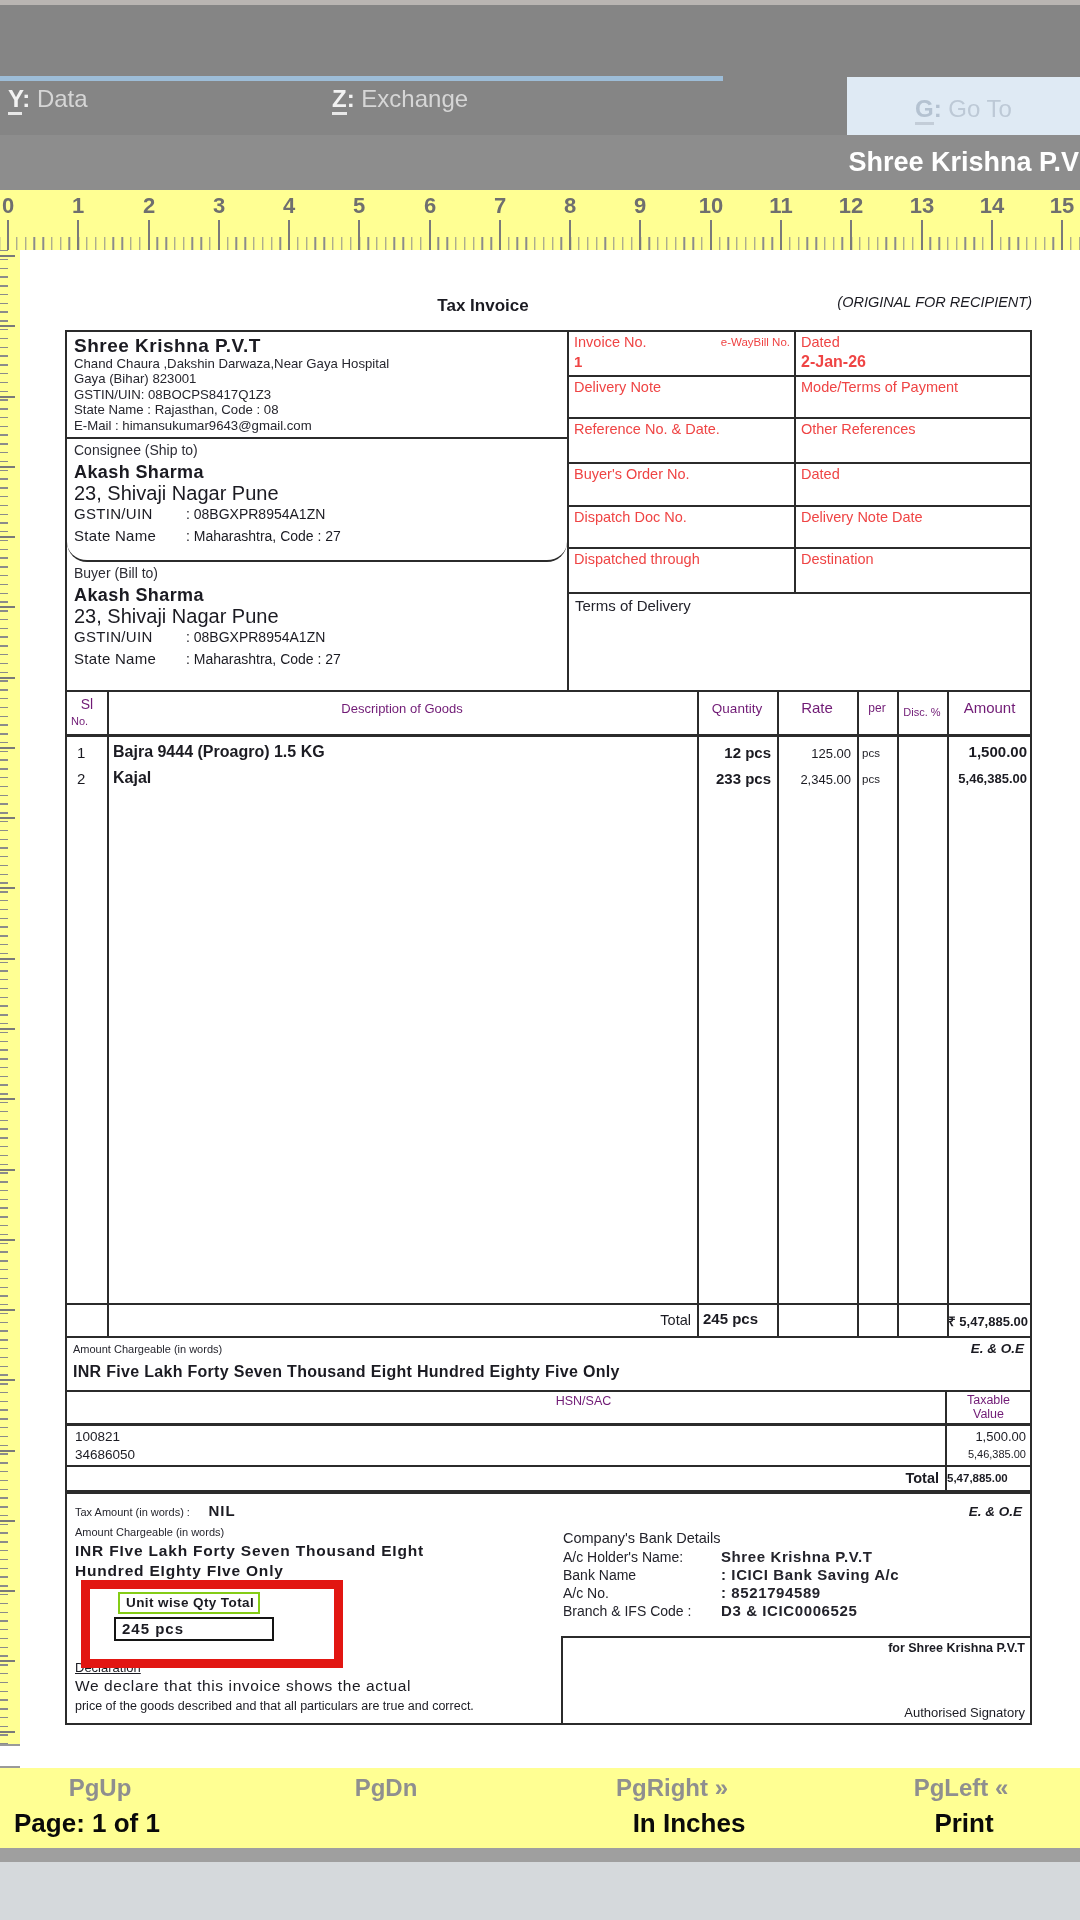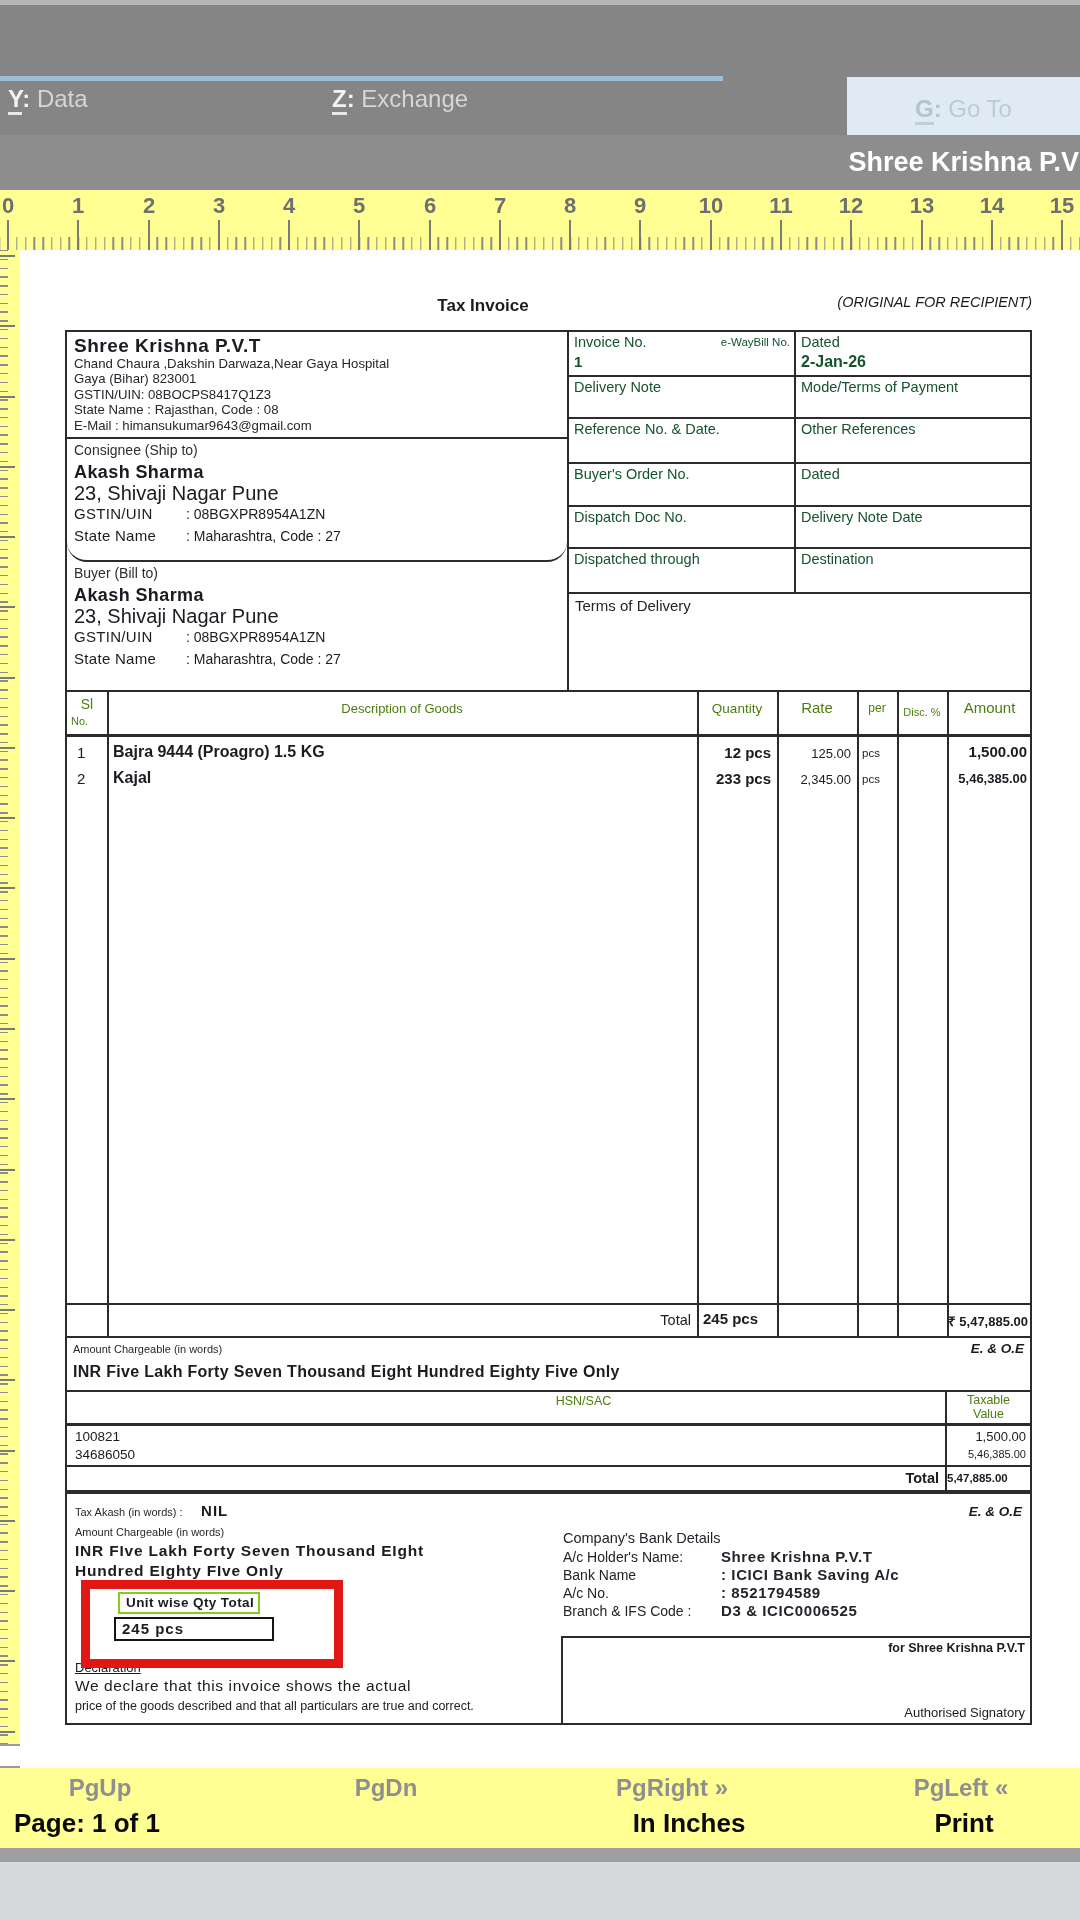--- a/index.html
+++ b/index.html
@@ -72,30 +72,30 @@
   .party-name  { font-weight:bold; font-size:18px; line-height:22px; letter-spacing:.4px; }
   .party-line  { font-size:20px; line-height:20px; }
   .kv { font-size:15px; line-height:21px; }
   .kv .k { display:inline-block; width:112px; letter-spacing:.3px; }
   .kv .v { font-size:14px; }
 
   .hdr-right { flex:1; border-left:2px solid #2b2b2b; display:flex; flex-direction:column; }
   .mrow { display:flex; border-bottom:2px solid #2b2b2b; }
   .mrow-1{height:45px}.mrow-2{height:42px}.mrow-3{height:45px}
   .mrow-4{height:43px}.mrow-5{height:42px}.mrow-6{height:45px}
-  .mcell { width:225px; padding:2px 5px; font-size:14.5px; color:#14532d; position:relative; }
+  .mcell { width:225px; padding:2px 5px; font-size:14.5px; color:#ef4444; position:relative; }
   .mcell.r { flex:1; border-left:2px solid #2b2b2b; }
   .mcell .sub { position:absolute; right:4px; top:4px; font-size:11.5px; }
   .mcell .val { display:block; font-weight:bold; font-size:15px; margin-top:3px; }
   .mterms { flex:1; padding:3px 6px; font-size:15px; color:#23232b; }
 
   .inv-items { position:relative; height:646px; border:2px solid #2b2b2b; border-top:none; }
   .cl { position:absolute; top:0; bottom:0; width:2px; background:#2b2b2b; }
   .hl { position:absolute; left:0; right:0; background:#2b2b2b; }
-  .ith { position:absolute; color:#4d7c0f; text-align:center; }
+  .ith { position:absolute; color:#701a75; text-align:center; }
   .it-cell { position:absolute; white-space:nowrap; }
 
   .inv-words { position:relative; height:52px; border-left:2px solid #2b2b2b; border-right:2px solid #2b2b2b; }
   .small-lbl { font-size:11px; color:#26262e; }
   .eoe { font-style:italic; font-size:13.5px; font-weight:bold; }
   .words-big { position:absolute; left:6px; top:25px; font-weight:bold; font-size:16px; letter-spacing:.3px; }
 
   .inv-hsn { position:relative; height:102px; border:2px solid #2b2b2b; }
   .inv-footer { position:relative; height:233px; border:2px solid #2b2b2b; border-top:2px solid #2b2b2b; }
 
@@ -281,21 +281,21 @@
         <div class="it-cell" style="left:8px;top:37px;font-size:13.5px">100821</div>
         <div class="it-cell" style="left:880px;top:37px;width:79px;text-align:right;font-size:13px">1,500.00</div>
         <div class="it-cell" style="left:8px;top:55px;font-size:13.5px">34686050</div>
         <div class="it-cell" style="left:880px;top:56px;width:79px;text-align:right;font-size:11px">5,46,385.00</div>
         <div class="it-cell" style="left:680px;top:78px;width:192px;text-align:right;font-weight:bold;font-size:14.5px">Total</div>
         <div class="it-cell" style="left:880px;top:80px;width:79px;text-align:left;font-weight:bold;font-size:11.5px">5,47,885.00</div>
       </div>
 
       <div class="inv-footer">
         <div class="it-cell" style="left:8px;top:8px">
-          <span class="small-lbl">Tax Akash (in words) :</span>
+          <span class="small-lbl">Tax Amount (in words) :</span>
           <span style="font-weight:bold;font-size:15px;letter-spacing:1px;margin-left:14px">NIL</span>
         </div>
         <div class="it-cell small-lbl" style="left:8px;top:32px">Amount Chargeable (in words)</div>
         <div class="it-cell" style="left:8px;top:48px;font-weight:bold;font-size:15.5px;letter-spacing:.8px">INR FIve Lakh Forty Seven Thousand EIght</div>
         <div class="it-cell" style="left:8px;top:68px;font-weight:bold;font-size:15.5px;letter-spacing:.8px">Hundred EIghty FIve Only</div>
         <span class="eoe" style="position:absolute;right:8px;top:10px">E. &amp; O.E</span>
 
         <div class="it-cell" style="left:8px;top:166px;font-size:13px;text-decoration:underline;z-index:1">Declaration</div>
         <div class="uw-box">
           <div class="uw-cell1">Unit wise Qty Total</div>

